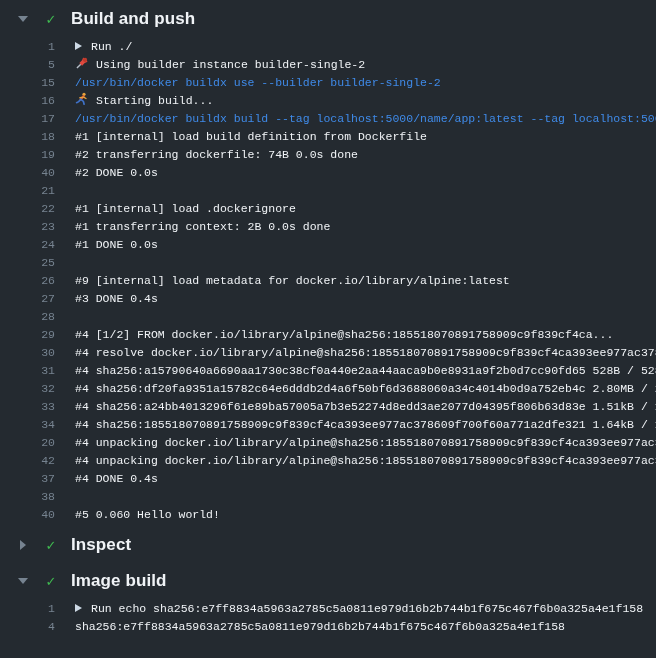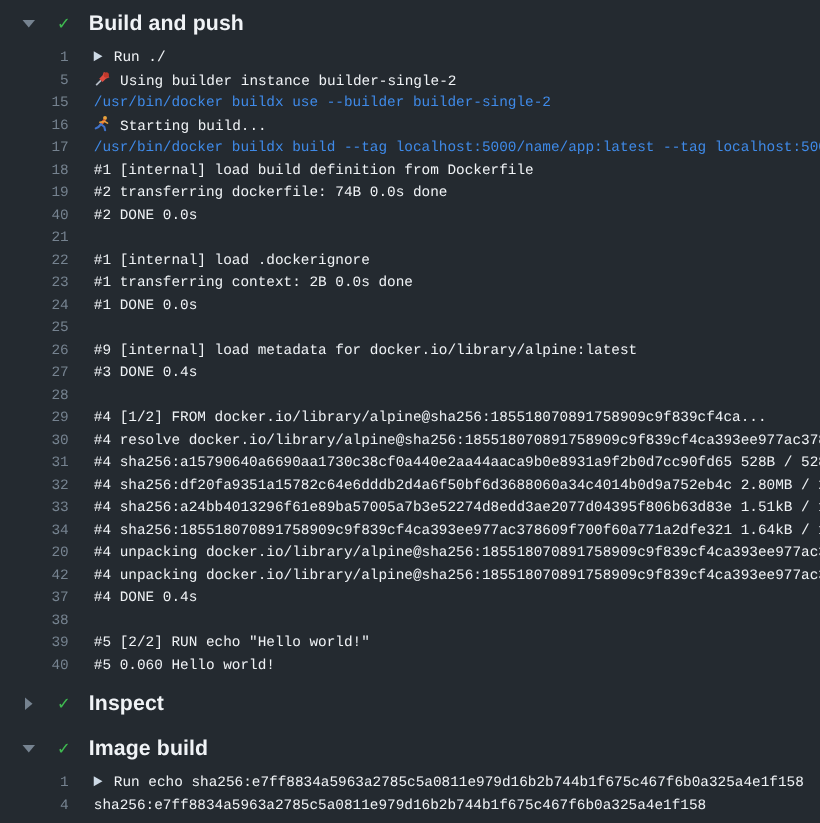--- a/index.html
+++ b/index.html
@@ -96,21 +96,20 @@
         <div class="log-line"><span class="line-num">29</span><span class="line-content"><span>#4 [1/2] FROM docker.io/library/alpine@sha256:185518070891758909c9f839cf4ca...</span></span></div>
         <div class="log-line"><span class="line-num">30</span><span class="line-content"><span>#4 resolve docker.io/library/alpine@sha256:185518070891758909c9f839cf4ca393ee977ac378609f700f60a771a2dfe321 0.0s done</span></span></div>
         <div class="log-line"><span class="line-num">31</span><span class="line-content"><span>#4 sha256:a15790640a6690aa1730c38cf0a440e2aa44aaca9b0e8931a9f2b0d7cc90fd65 528B / 528B done</span></span></div>
         <div class="log-line"><span class="line-num">32</span><span class="line-content"><span>#4 sha256:df20fa9351a15782c64e6dddb2d4a6f50bf6d3688060a34c4014b0d9a752eb4c 2.80MB / 2.80MB done</span></span></div>
         <div class="log-line"><span class="line-num">33</span><span class="line-content"><span>#4 sha256:a24bb4013296f61e89ba57005a7b3e52274d8edd3ae2077d04395f806b63d83e 1.51kB / 1.51kB done</span></span></div>
         <div class="log-line"><span class="line-num">34</span><span class="line-content"><span>#4 sha256:185518070891758909c9f839cf4ca393ee977ac378609f700f60a771a2dfe321 1.64kB / 1.64kB done</span></span></div>
         <div class="log-line"><span class="line-num">20</span><span class="line-content"><span>#4 unpacking docker.io/library/alpine@sha256:185518070891758909c9f839cf4ca393ee977ac378609f700f60a771a2dfe321</span></span></div>
         <div class="log-line"><span class="line-num">42</span><span class="line-content"><span>#4 unpacking docker.io/library/alpine@sha256:185518070891758909c9f839cf4ca393ee977ac378609f700f60a771a2dfe321 done</span></span></div>
         <div class="log-line"><span class="line-num">37</span><span class="line-content"><span>#4 DONE 0.4s</span></span></div>
         <div class="log-line"><span class="line-num">38</span><span class="line-content"><span></span></span></div>
-        <div class="log-line"><span class="line-num">39</span><span class="line-content"><span>#5 [2/2] RUN echo "Hello world!"</span></span></div>
         <div class="log-line"><span class="line-num">40</span><span class="line-content"><span>#5 0.060 Hello world!</span></span></div>
       </div>
   </section>
 
   <section class="sec sec-inspect">
     <div class="hdr">
       <span class="chev-wrap">
           <i class="chev-right"></i>
         </span>
       <span class="check">✓</span>

